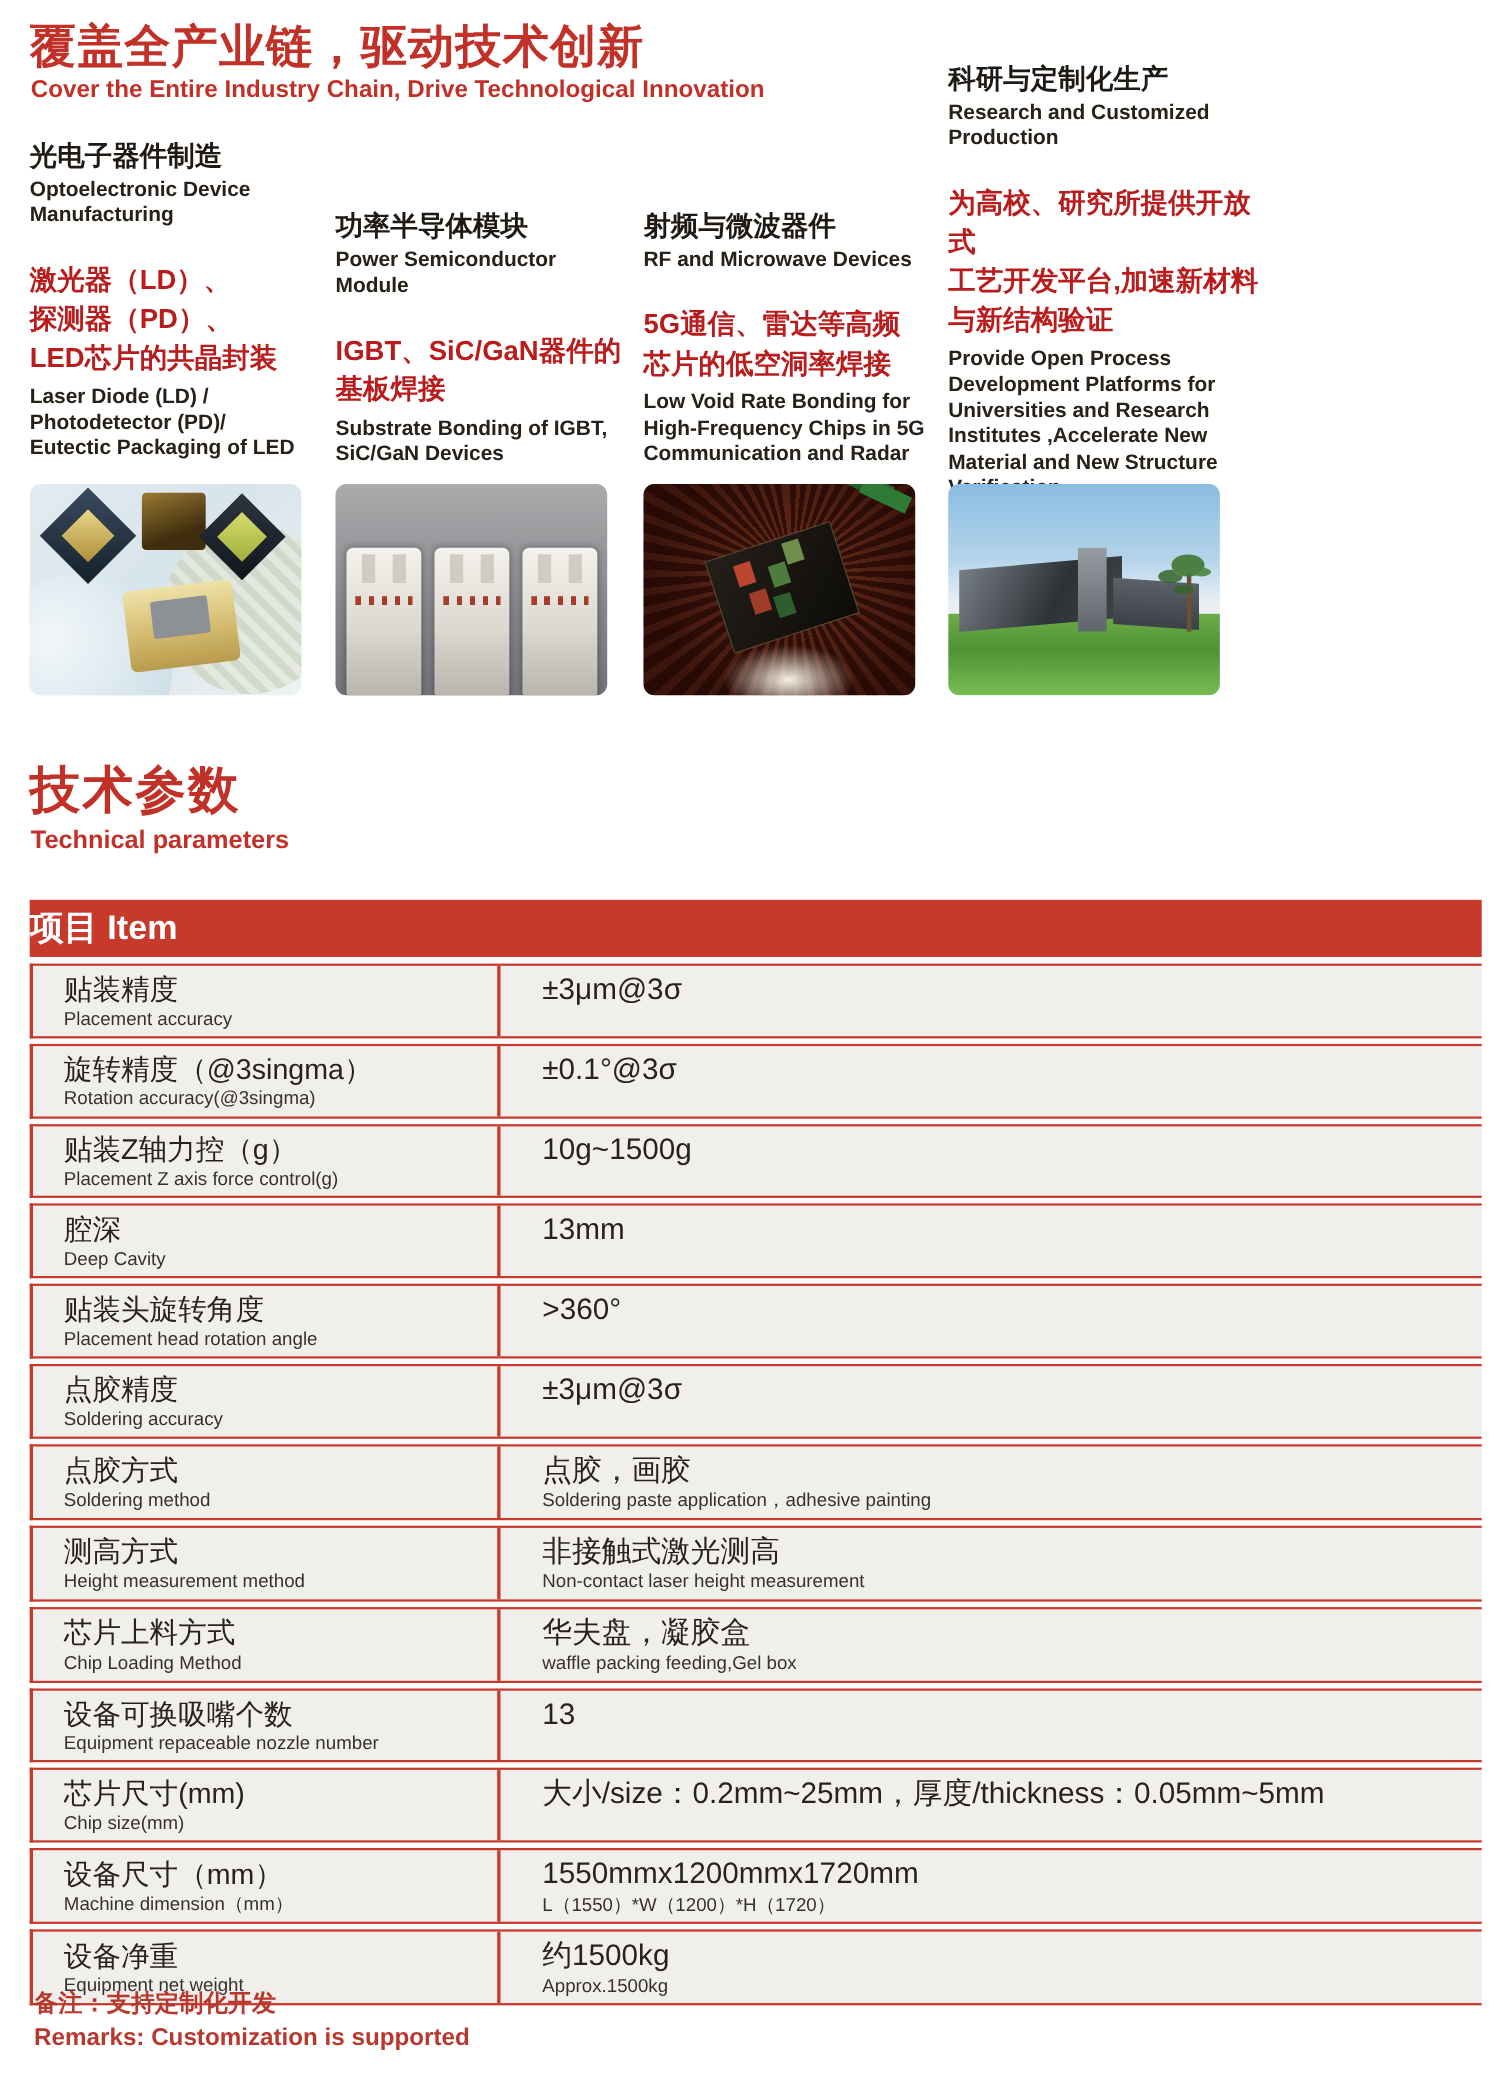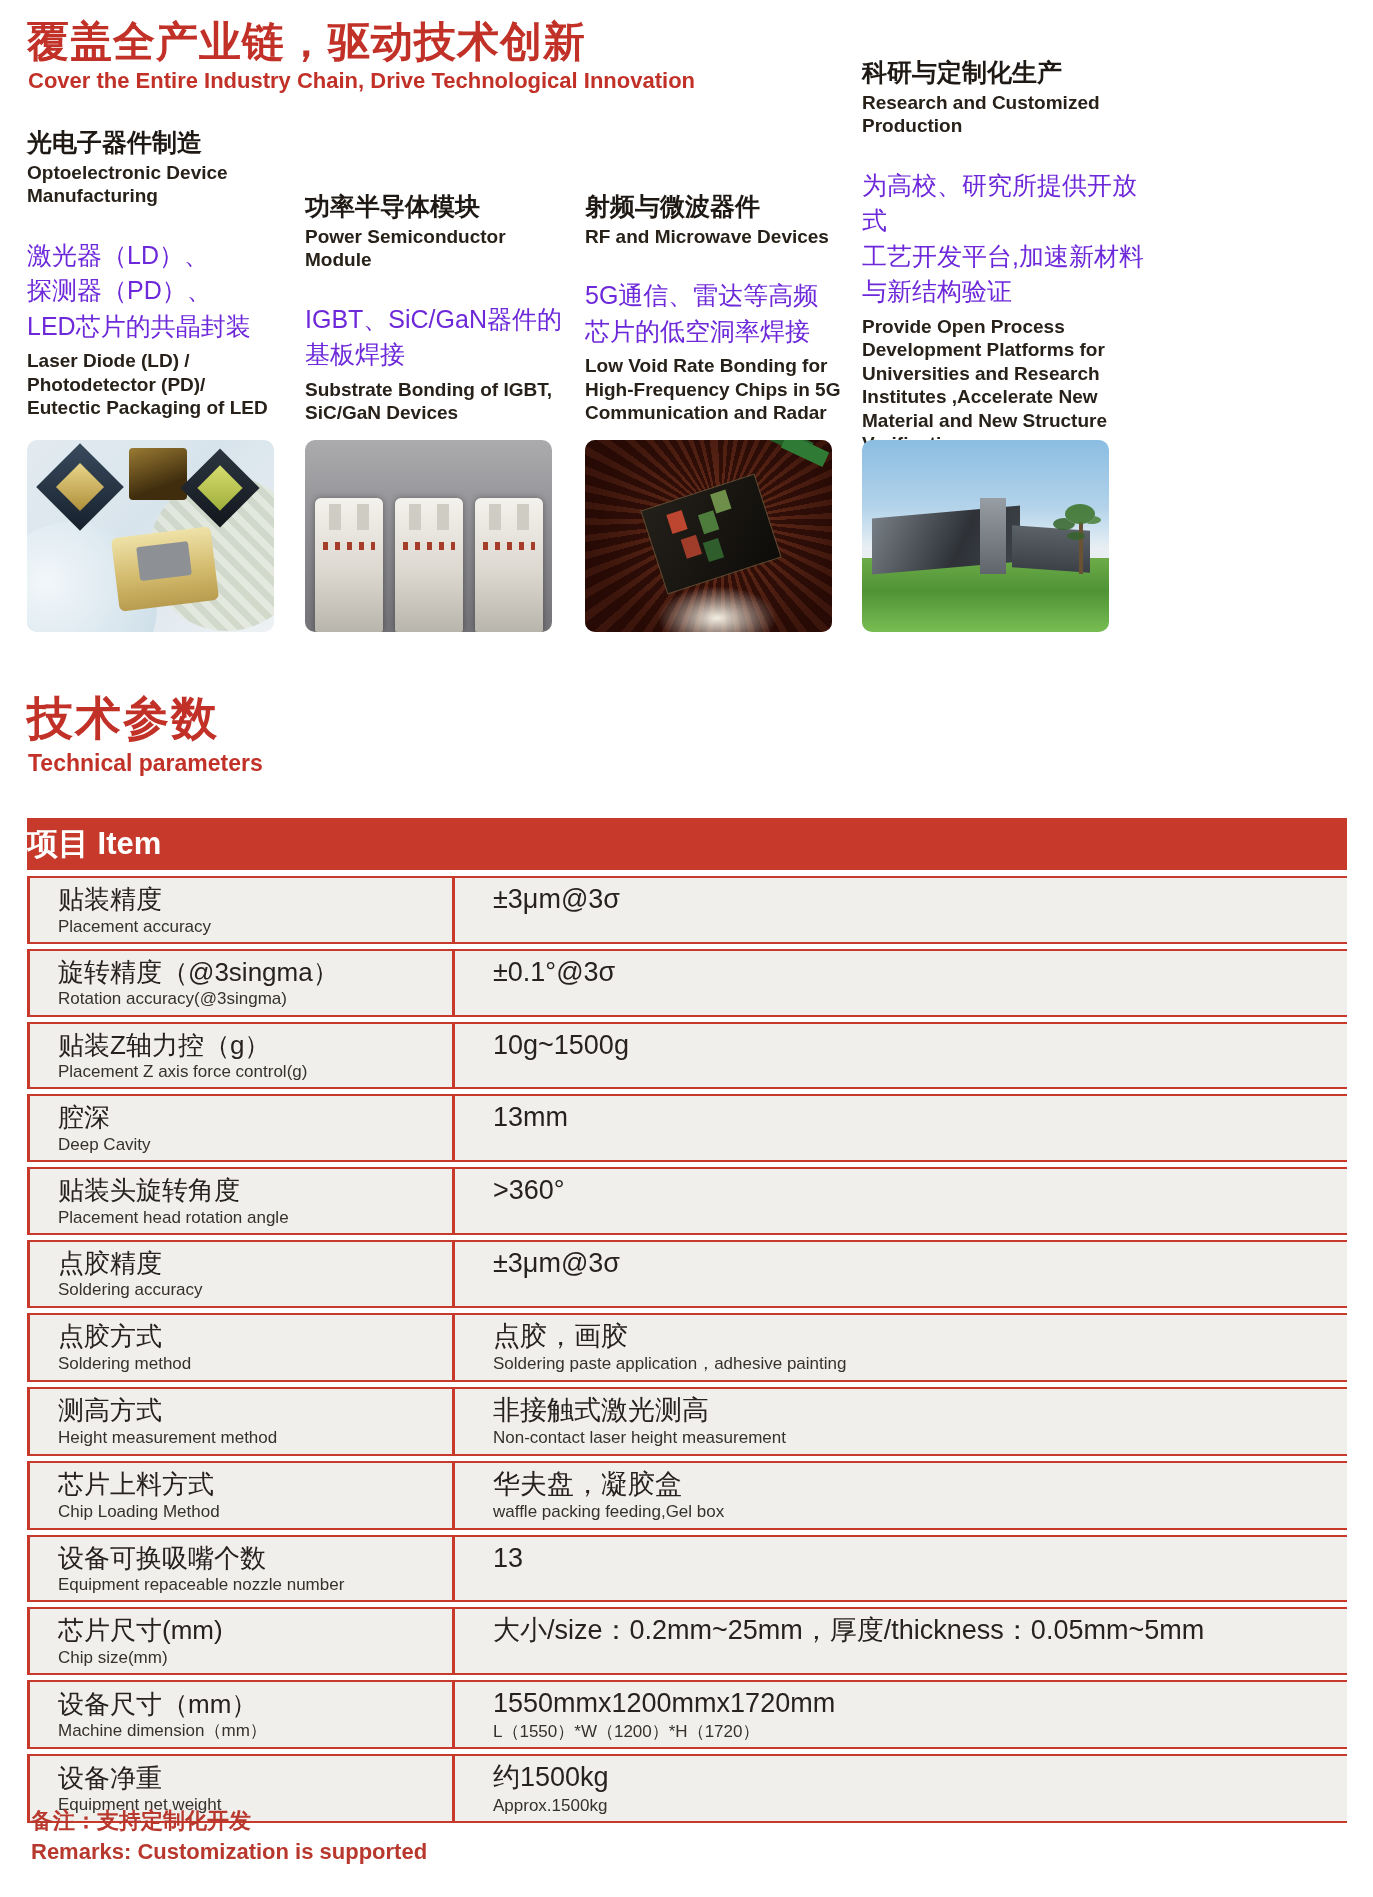--- a/index.html
+++ b/index.html
@@ -7,21 +7,21 @@
         font-family:"Liberation Sans","DejaVu Sans",sans-serif;color:#1e1914;}
 
   
   .title{position:absolute;left:27px;top:14px;font-size:42px;font-weight:700;color:#c23128;letter-spacing:1px;}
   .subtitle{position:absolute;left:28px;top:68px;font-size:22px;font-weight:700;color:#c23128;}
 
   
   .col{position:absolute;}
   .col .zh-h{font-size:25px;font-weight:700;color:#1e1914;line-height:1.3;margin-bottom:2px;white-space:pre-line;}
   .col .en-h{font-size:19px;font-weight:600;color:#272119;line-height:1.24;margin-bottom:30px;white-space:pre-line;}
-  .col .zh-d{font-size:25px;font-weight:400;color:#6d28d9;line-height:1.42;margin-bottom:5px;white-space:pre-line;}
+  .col .zh-d{font-size:25px;font-weight:700;color:#b91c1c;line-height:1.42;margin-bottom:5px;white-space:pre-line;}
   .col .en-d{font-size:19px;font-weight:600;color:#272119;line-height:1.24;white-space:pre-line;}
   .col-1{left:27px;top:126px;width:272px;}
   .col-2{left:305px;top:190px;width:282px;}
   .col-3{left:585px;top:190px;width:282px;}
   .col-4{left:862px;top:56px;width:292px;}
 
   
   .photo{position:absolute;top:440px;width:247px;height:192px;border-radius:10px;overflow:hidden;}
   .photo > div{position:absolute;}
   .p1{left:27px;background:linear-gradient(135deg,#e3ebf0 0%,#d8e4ec 45%,#eef2f4 100%);}

